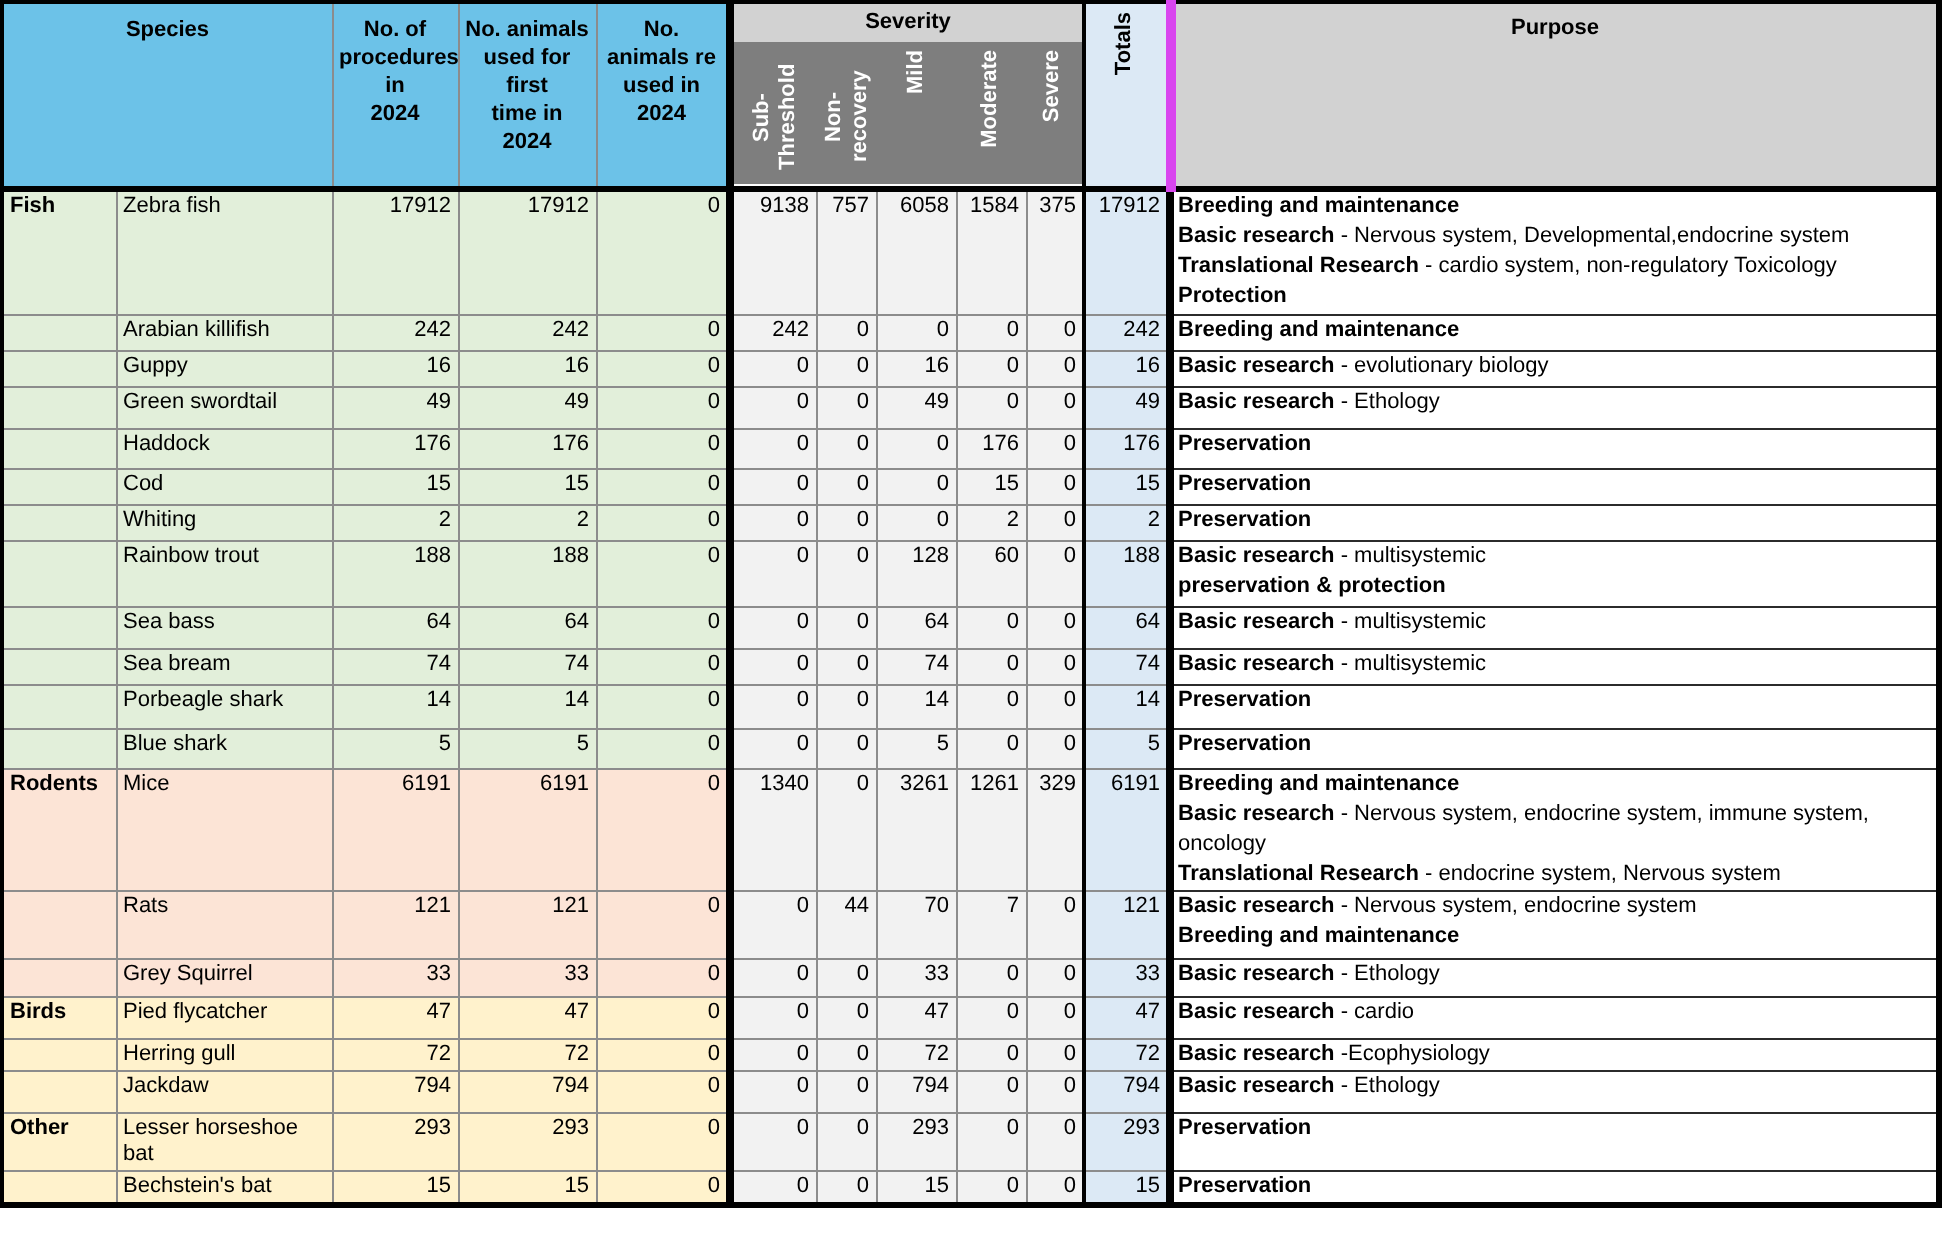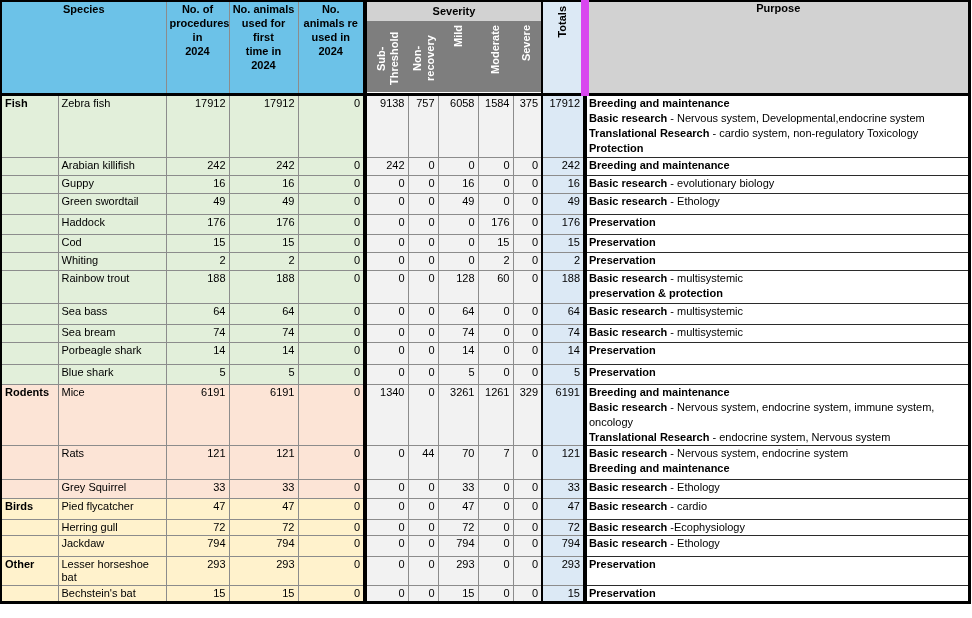--- a/index.html
+++ b/index.html
@@ -1,30 +1,30 @@
 <!DOCTYPE html>
 <html style="--header_blue: #6CC2E8; --severity_dark: #7E7E7E; --severity_light: #D2D2D2; --totals_col: #DCE9F5; --fish: #E2EFDA; --rodents: #FCE4D6; --birds: #FFF2CC; --other: #FFF2CC; --severity_cell: #F2F2F2; --totals_row: #DCE6F1; --severity_totals: #BFBFBF; --grand_total_bg: #FFFF00; --grand_total_text: #FF0000;"><head>
 <meta charset="utf-8">
 <style>
   html,body{margin:0;padding:0;background:#fff;}
   body{width:972px;height:618px;font-family:"Liberation Sans",sans-serif;font-size:11px;color:#000;}
   #sheet{width:972px;height:618px;overflow:hidden;background:#fff;}
   table{border-collapse:collapse;table-layout:fixed;width:970px;border:2px solid #000;border-right:3px solid #000;border-bottom:3px solid #000;}
   th,td{border:1px solid #8c8c8c;vertical-align:top;overflow:hidden;padding:1px 3px;line-height:13px;}
-  thead th{border-bottom:3px solid #000;font-weight:bold;text-align:center;vertical-align:top;padding-top:0;}
+  thead th{border-bottom:3px solid #000;font-weight:bold;text-align:center;vertical-align:top;padding-top:6px;}
   .blueh{background:var(--header_blue);white-space:pre-line;line-height:14px;}
   .sevgroup{padding:0;border-left:4px solid #000;}
   .sevtitle{height:19px;background:var(--severity_light);display:flex;align-items:center;justify-content:center;font-weight:bold;}
   .sevband{display:flex;height:71px;background:var(--severity_dark);color:#fff;align-items:flex-start;}
   .sevslot{display:flex;justify-content:center;align-items:flex-start;height:100%;padding-top:4px;box-sizing:border-box;}
   .w0{width:43px}.w1{width:30px}.w2{width:40px}.w3{width:35px}.w4{width:29px}
   .rot{writing-mode:vertical-rl;transform:rotate(180deg);font-weight:bold;font-size:11px;}
   .totth{padding:0;background:var(--totals_col);border-left:2px solid #000;}
   .totthin{display:flex;justify-content:center;padding-top:4px;}
-  .purph{background:var(--severity_light);border-left:8px solid #d946ef;}
+  .purph{background:var(--severity_light);border-left:5px solid #d946ef;}
   td.cat{font-weight:bold;}
   td.num{text-align:right;}
   .g-fish{background:var(--fish);}
   .g-rodents{background:var(--rodents);}
   .g-birds{background:var(--birds);}
   .g-other{background:var(--other);}
   td.sev{background:var(--severity_cell);}
   td.sevL{border-left:4px solid #000;}
   td.totc{background:var(--totals_col);border-left:2px solid #000;}
   td.purpose{border-left:4px solid #000;padding:0 2px;line-height:15px;border-top-color:#2b2b2b;border-bottom-color:#2b2b2b;}

